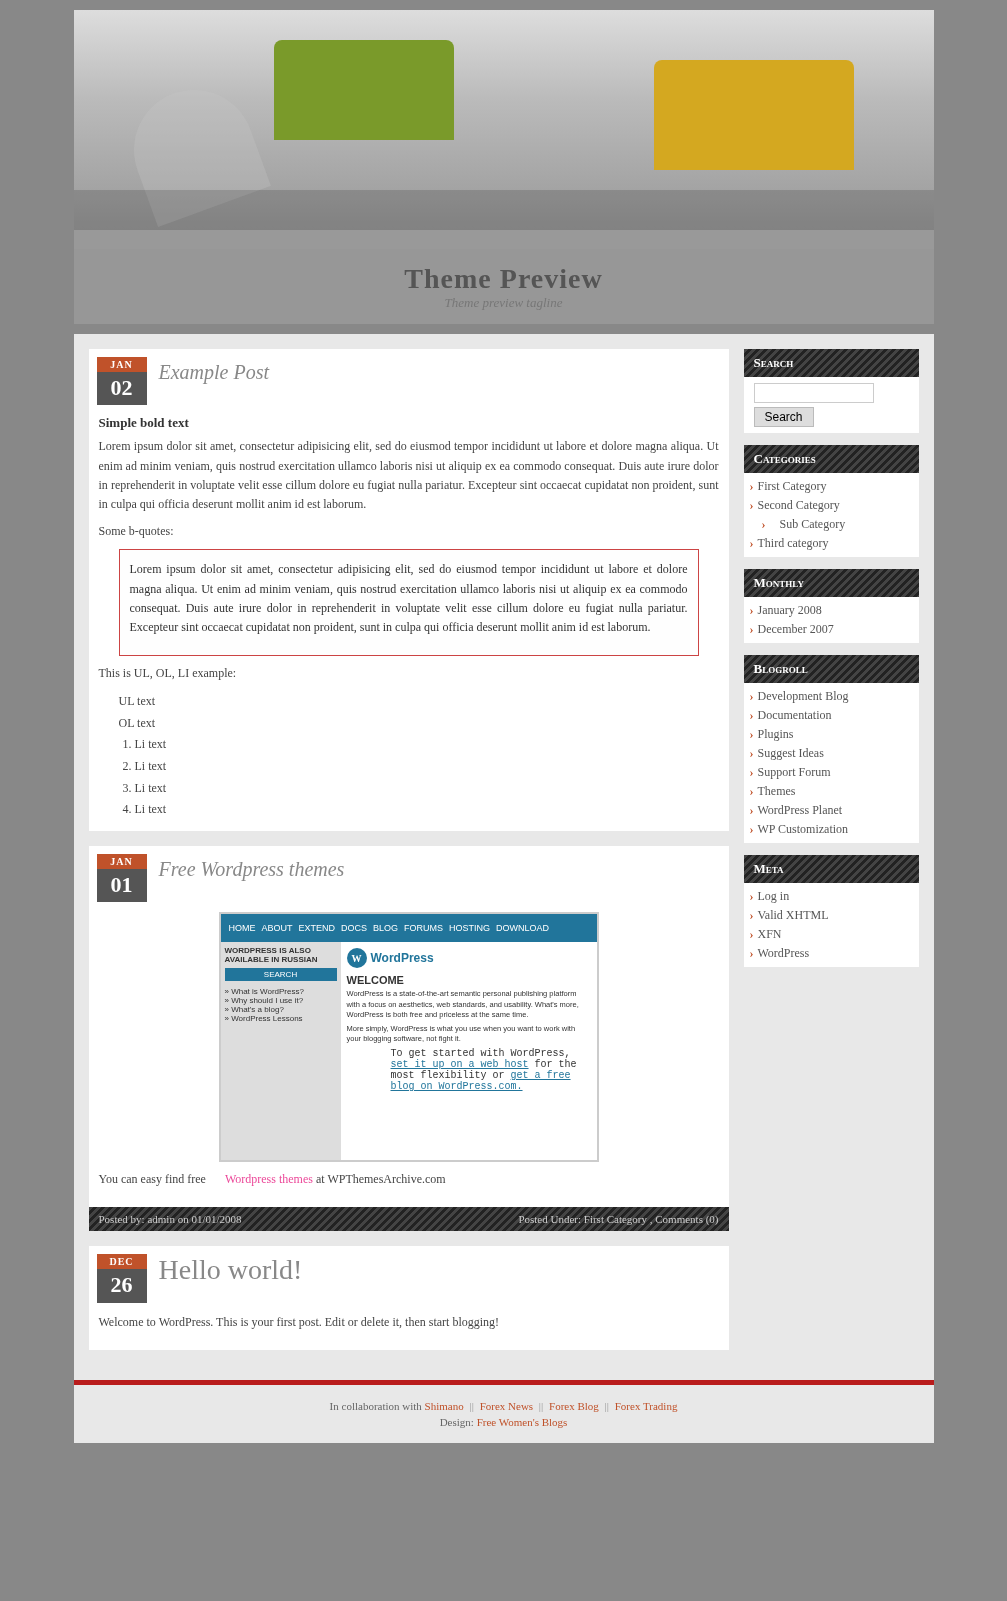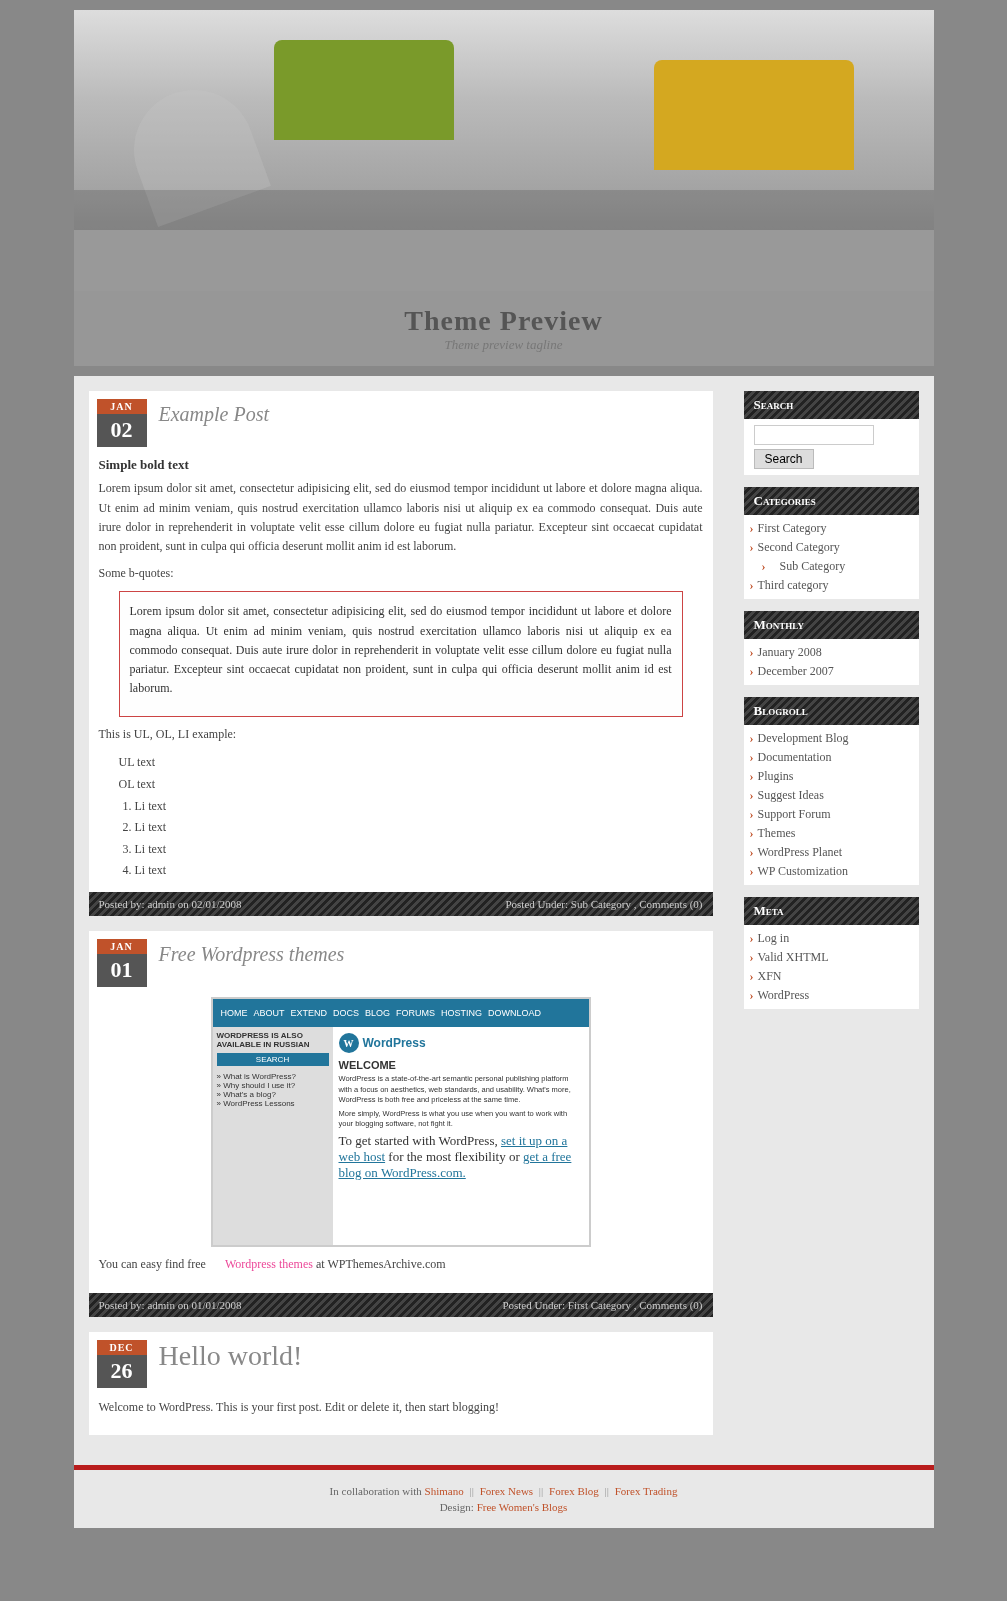--- a/index.html
+++ b/index.html
@@ -10,21 +10,21 @@
       color: #333;
     }
     #wrapper {
       width: 860px;
       margin: 0 auto;
       padding: 10px 0;
     }
     
     #header {
       width: 100%;
-      height: 356px;
+      height: 314px;
       background: #999;
       position: relative;
       overflow: hidden;
       margin-bottom: 10px;
     }
     #header-img {
       width: 100%;
       height: 220px;
       background: linear-gradient(135deg, #ccc 0%, #aaa 30%, #bbb 60%, #999 100%);
       position: relative;
@@ -70,21 +70,21 @@
     #header-text p {
       font-size: 13px;
       color: #777;
       font-style: italic;
     }
     
     #main-wrap {
       background: #e8e8e8;
       padding: 15px;
       display: flex;
-      gap: 31px;
+      gap: 15px;
     }
     
     #content {
       flex: 1;
       min-width: 0;
     }
     
     .post {
       background: #fff;
       margin-bottom: 15px;
@@ -380,24 +380,20 @@
           <div class="ul-ol-example">
             <div>UL text</div>
             <div>OL text</div>
             <ol style="margin-left:16px;">
               <li>Li text</li>
               <li>Li text</li>
               <li>Li text</li>
               <li>Li text</li>
             </ol>
           </div>
-        </div>
-        <div class="post-footer">
-          <span>Posted by: admin on 02/01/2008</span>
-          <span>Posted Under: Sub Category , Comments (0)</span>
         </div>
       </div>
 
       <div class="post">
         <div class="post-header">
           <div class="date-box">
             <span class="month">JAN</span>
             <span class="day">01</span>
           </div>
           <h2 class="post-title">
@@ -425,21 +421,21 @@
                   <div style="font-size:8px;color:#333;font-family:Arial;">» What is WordPress?<br>» Why should I use it?<br>» What's a blog?<br>» WordPress Lessons</div>
                 </div>
                 <div class="wp-main-content">
                   <div class="wp-logo">
                     <div class="wp-logo-circle">W</div>
                     <span class="wp-logo-text">WordPress</span>
                   </div>
                   <div style="font-size:11px;font-family:Arial;font-weight:bold;margin-bottom:3px;">WELCOME</div>
                   <div style="font-size:7.5px;font-family:Arial;color:#333;line-height:1.4;">WordPress is a state-of-the-art semantic personal publishing platform with a focus on aesthetics, web standards, and usability. What's more, WordPress is both free and priceless at the same time.</div>
                   <div style="font-size:7.5px;font-family:Arial;color:#333;line-height:1.4;margin-top:3px;">More simply, WordPress is what you use when you want to work with your blogging software, not fight it.</div>
-                  <div style="font-size:13px;font-family:Liberation Serif, serif;color:#333;margin-top:3px;">To get started with WordPress, <a href="#" style="color:#21759b;">set it up on a web host</a> for the most flexibility or <a href="#" style="color:#21759b;">get a free blog on WordPress.com.</a></div>
+                  <div style="font-size:10px;font-family:Liberation Mono, monospace;color:#333;margin-top:3px;margin-left:44px;">To get started with WordPress, <a href="#" style="color:#21759b;">set it up on a web host</a> for the most flexibility or <a href="#" style="color:#21759b;">get a free blog on WordPress.com.</a></div>
                 </div>
               </div>
             </div>
           </div>
           <p>
             <span>You can easy find free </span><a href="#" class="link-text">Wordpress themes</a><span> at WPThemesArchive.com</span>
           </p>
         </div>
         <div class="post-footer">
           <span>Posted by: admin on 01/01/2008</span>

